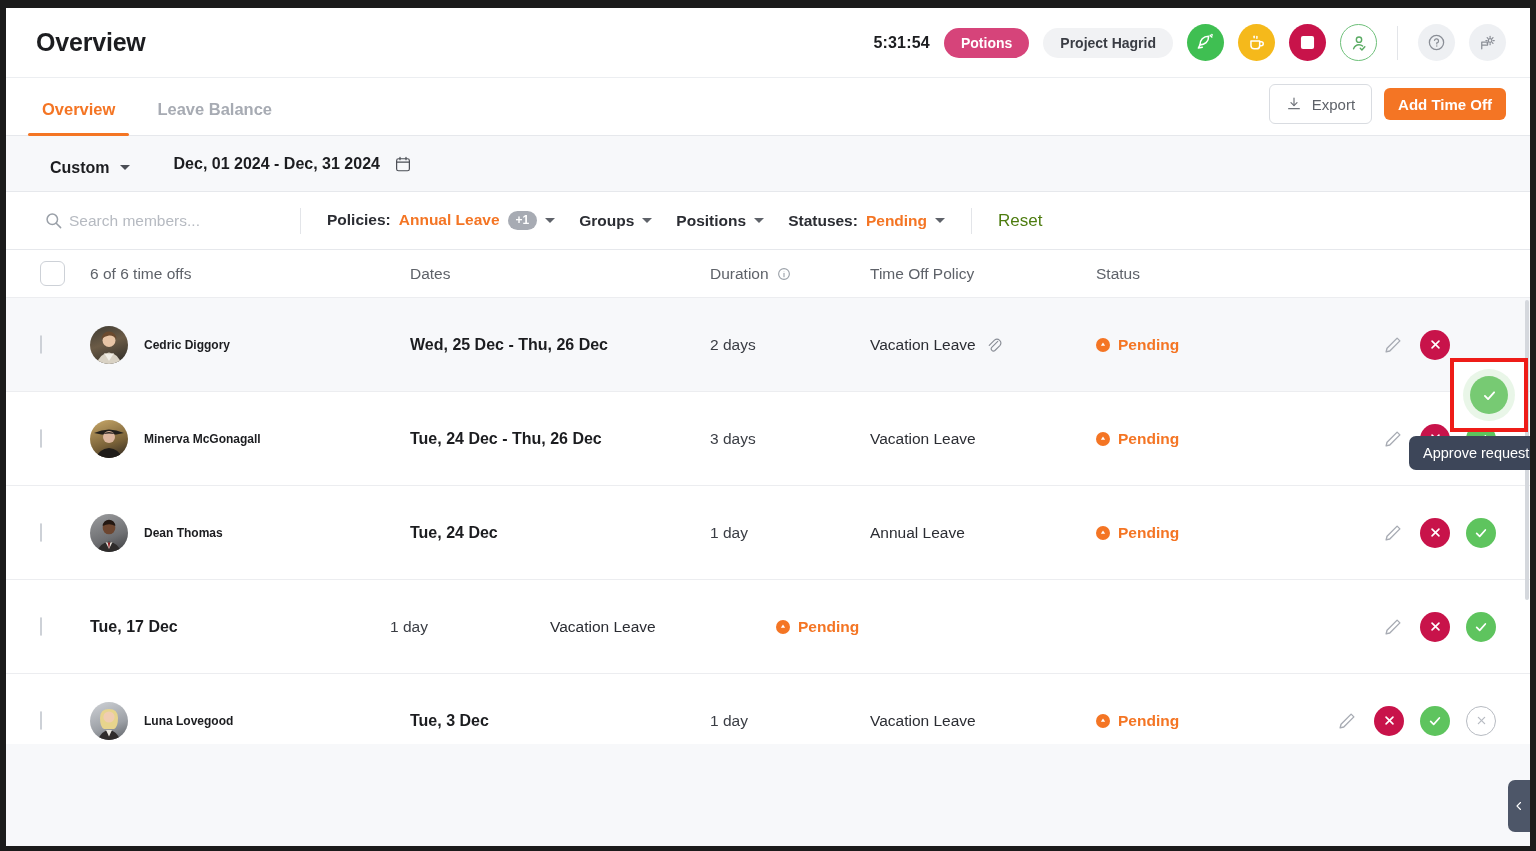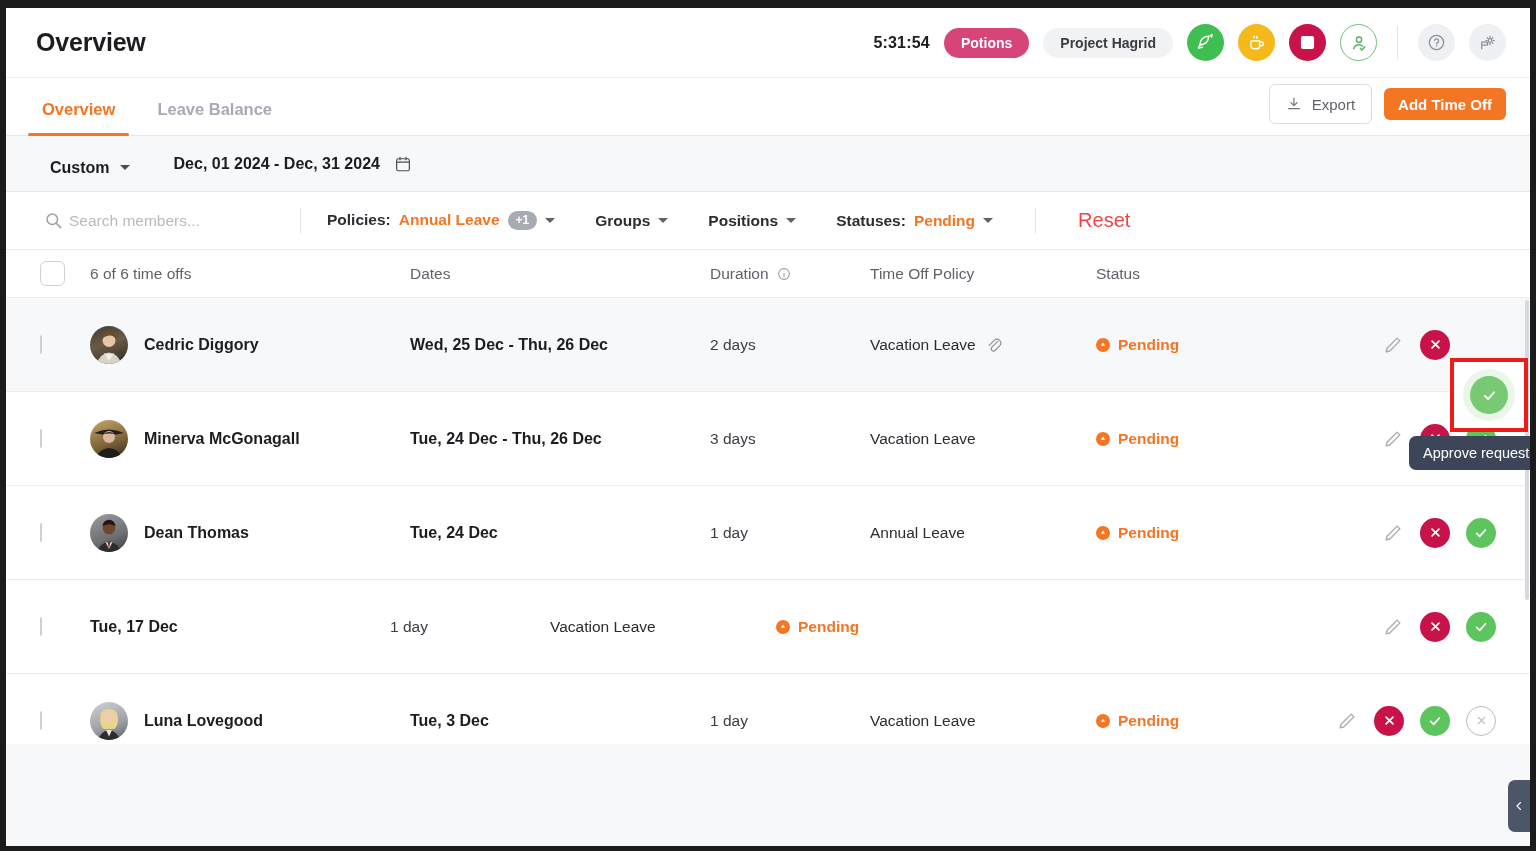--- a/index.html
+++ b/index.html
@@ -162,40 +162,40 @@
   .search-input {
     border: none; outline: none;
     font-size: 15.5px;
     color: #2b2d33;
     background: transparent;
     width: 200px;
     font-family: inherit;
   }
   .search-input::placeholder { color: #b6bac1; }
   .fdiv { width: 1px; height: 26px; background: #e3e5e9; }
-  .filters { display: flex; align-items: center; gap: 16px; padding-left: 14px; }
+  .filters { display: flex; align-items: center; gap: 0; padding-left: 14px; }
   .filter {
     display: flex; align-items: center; gap: 8px;
     font-size: 15.5px;
     font-weight: 700;
     color: #2b2d33;
     padding: 0 12px;
   }
   .filter .val { color: #f47524; }
   .badge-plus {
     background: #a7abb3;
     color: #fff;
     font-size: 12px;
     font-weight: 700;
     border-radius: 10px;
     padding: 2px 8px;
     line-height: 1.2;
   }
   .reset {
-    font-size: 20px; color: #ef4444; padding-left: 26px;
+    font-size: 17px; color: #4d7c0f; padding-left: 26px;
   }
 
   
   .table-wrap { position: relative; background: #fff; height: 494px; overflow: hidden; }
   .thead {
     height: 48px;
     display: flex; align-items: center;
     background: #fff;
     border-bottom: 1px solid #ecedf0;
   }
@@ -226,21 +226,21 @@
     border-bottom: 1px solid #ecedf0;
     background: #fff;
   }
   .trow.tint { background: #f7f8fa; }
   .cell-name { display: flex; align-items: center; gap: 16px; }
   .avatar {
     width: 38px; height: 38px; border-radius: 50%;
     flex: 0 0 auto; overflow: hidden;
     position: relative;
   }
-  .name-text { font-size: 16px; font-weight: 700; color: #1c1d20; }
+  .name-text { font-size: 12px; font-weight: 700; color: #1c1d20; }
   .dates-text { font-size: 16px; font-weight: 700; color: #1c1d20; }
   .dur-text { font-size: 15.5px; color: #3a3d44; }
   .pol-text { font-size: 15.5px; color: #2b2d33; display: flex; align-items: center; gap: 9px; }
   .stat-text {
     font-size: 15.5px; font-weight: 700; color: #f47524;
     display: flex; align-items: center; gap: 8px;
   }
   .stat-dot {
     width: 14px; height: 14px; border-radius: 50%;
     background: #f47524;

